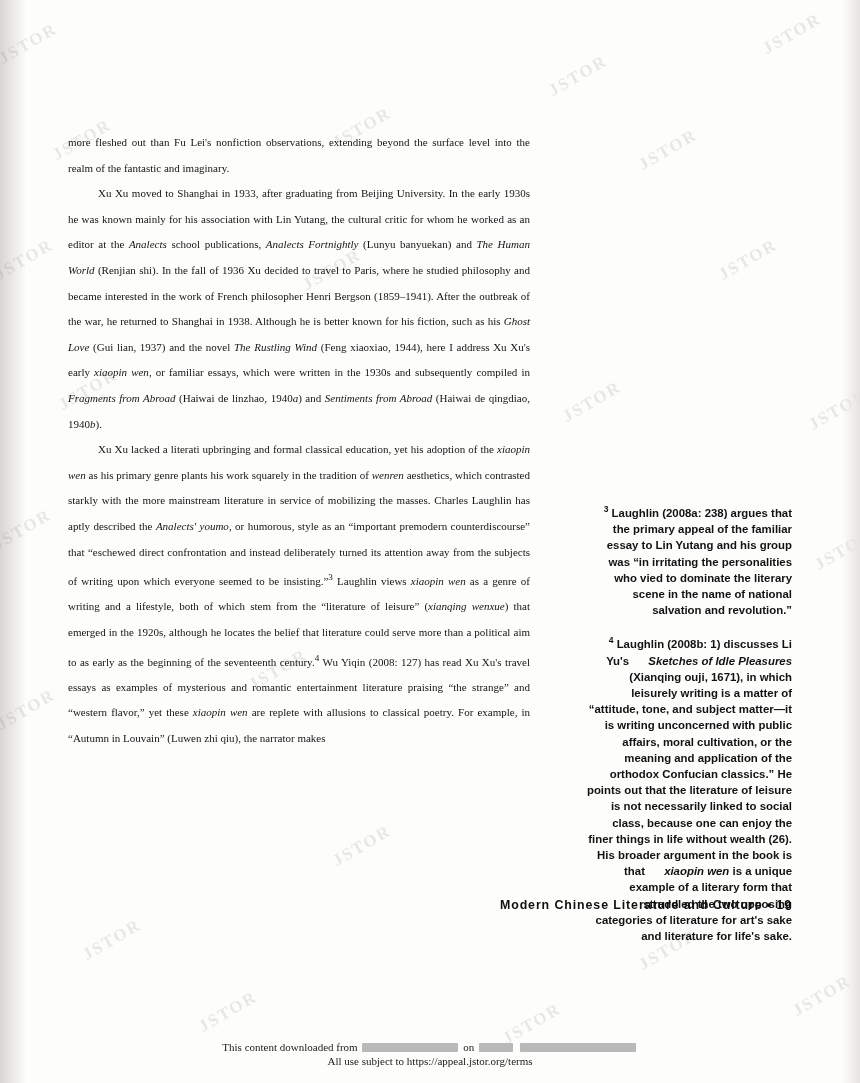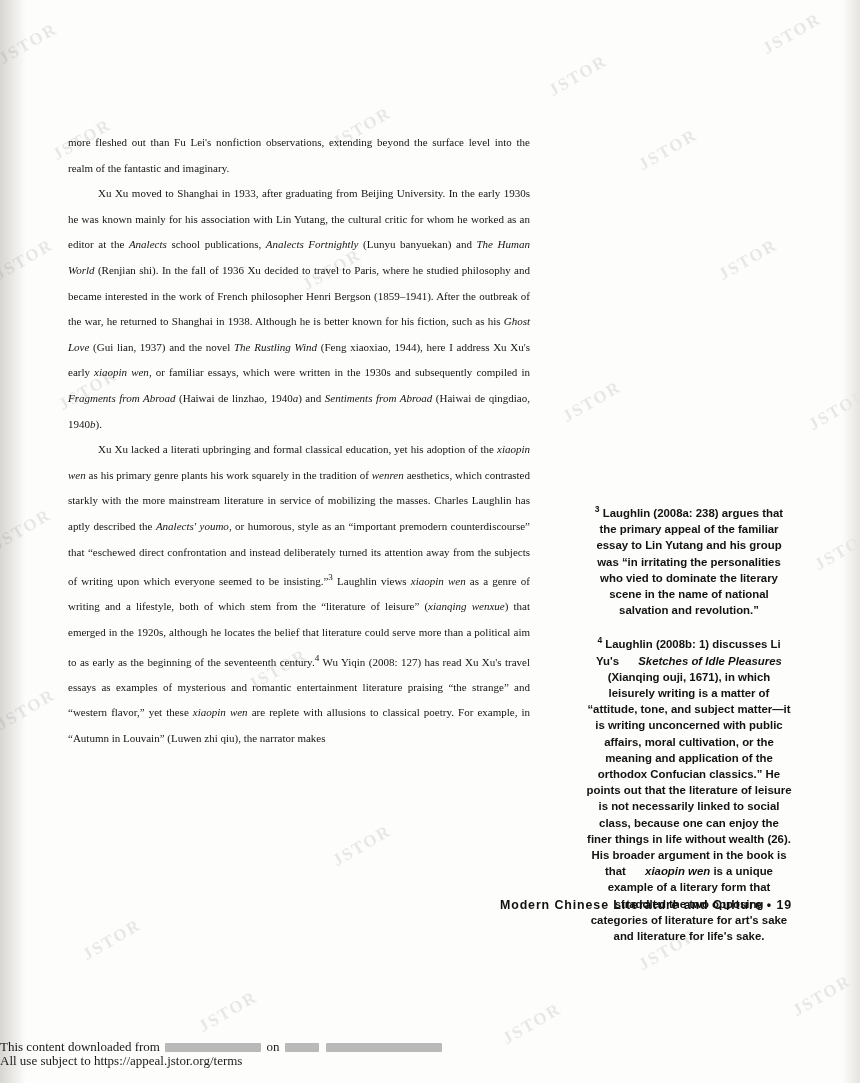--- a/index.html
+++ b/index.html
@@ -88,21 +88,21 @@
     top: 505px;
     width: 206px;
     font-family: "Liberation Sans", sans-serif;
     font-size: 11.4px;
     line-height: 16.2px;
     font-weight: bold;
     color: #121212;
   }
   .notecol .note {
     margin: 0 0 18px 0;
-    text-align: center;
+    text-align: right;
   }
   .notecol sup {
     font-size: 8.5px;
     vertical-align: super;
     line-height: 0;
   }
   .notecol i, .notecol em {
     font-style: italic;
     margin-left: 16px;
   }
@@ -117,22 +117,23 @@
     letter-spacing: 0.9px;
     color: #111111;
   }
 
   
   .jstor {
     position: absolute;
     left: 0;
     right: 0;
     top: 1040px;
+    text-align: center;
     font-family: "Liberation Serif", serif;
-    font-size: 13px;
+    font-size: 11px;
     color: #1a1a1a;
     line-height: 14px;
   }
   .jstor .redacted {
     display: inline-block;
     vertical-align: middle;
     height: 9px;
     background: #b9b9b9;
     border-radius: 1px;
     margin: 0 2px;

